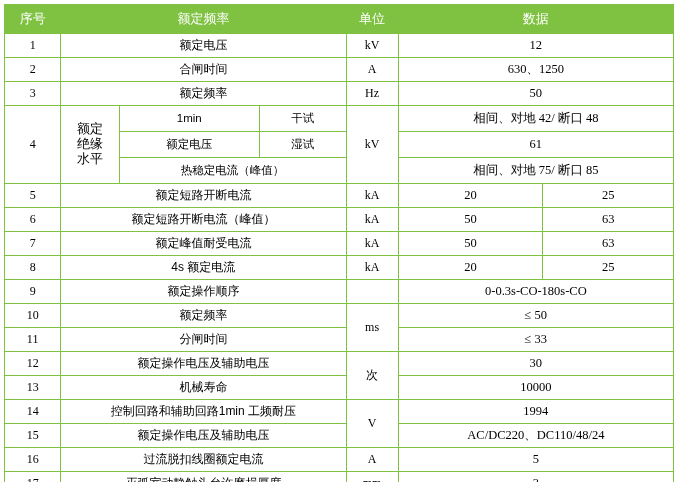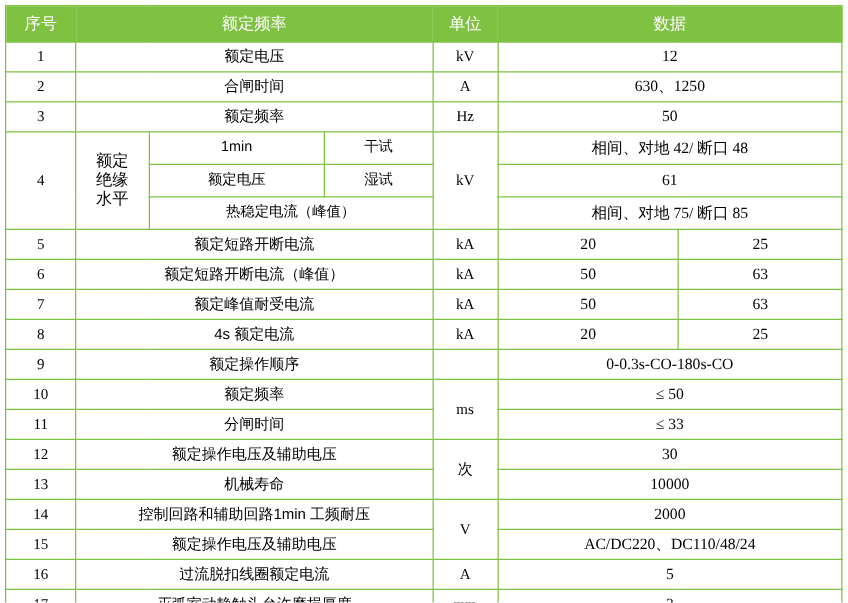--- a/index.html
+++ b/index.html
@@ -196,21 +196,21 @@
       <tr class="rowh">
         <td class="num">13</td>
         <td colspan="3" class="namecell">机械寿命</td>
         <td colspan="2" class="datacell">10000</td>
       </tr>
 
       <tr class="rowh">
         <td class="num">14</td>
         <td colspan="3" class="namecell">控制回路和辅助回路1min 工频耐压</td>
         <td class="unitcell" rowspan="2">V</td>
-        <td colspan="2" class="datacell">2000</td>
+        <td colspan="2" class="datacell">1994</td>
       </tr>
 
       <tr class="rowh">
         <td class="num">15</td>
         <td colspan="3" class="namecell">额定操作电压及辅助电压</td>
         <td colspan="2" class="datacell">AC/DC220、DC110/48/24</td>
       </tr>
 
       <tr class="rowh">
         <td class="num">16</td>

